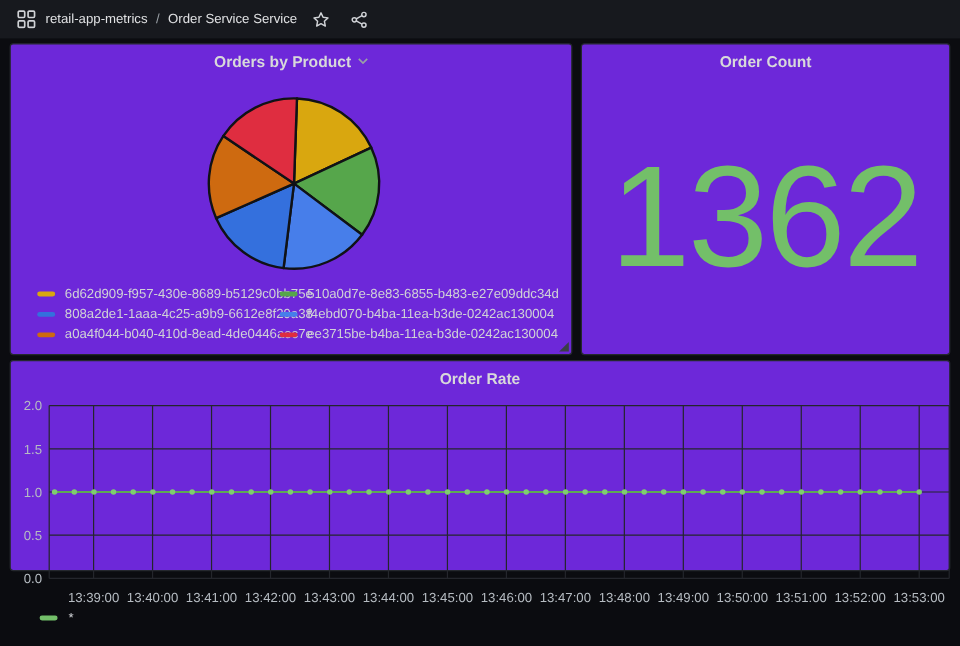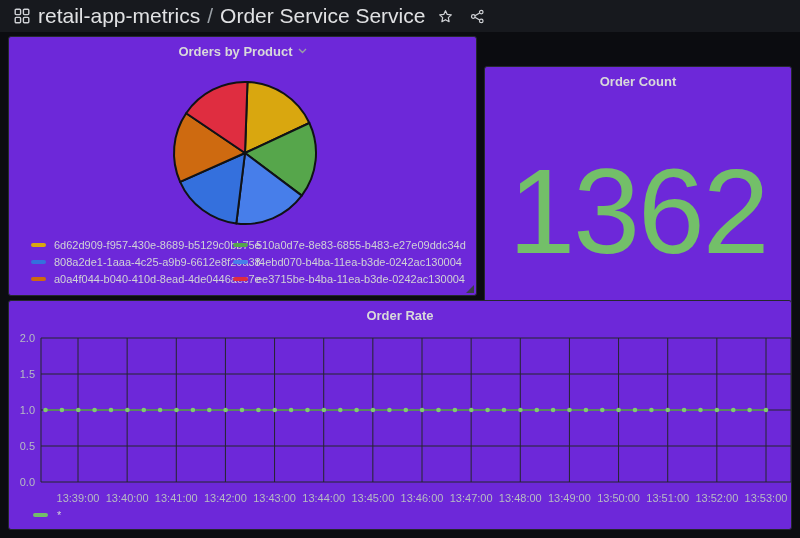--- a/index.html
+++ b/index.html
@@ -14,40 +14,40 @@
   .topbar {
     position: absolute; left: 0; top: 0; width: 800px; height: 32px;
     background: #17191e;
     display: flex; align-items: center;
     padding: 0 10px;
   }
   .topbar .icon-btn {
     display: flex; align-items: center; justify-content: center;
     width: 24px; height: 24px; cursor: pointer; flex: 0 0 auto;
   }
-  .breadcrumb { display: flex; align-items: center; margin-left: 4px; font-size: 21px; }
+  .breadcrumb { display: flex; align-items: center; margin-left: 4px; font-size: 11px; }
   .breadcrumb .crumb { color: #e0e1e3; cursor: pointer; }
   .breadcrumb .sep { color: #9aa0a6; margin: 0 7px; }
   .topbar .spacer8 { width: 8px; }
 
   .panel {
     position: absolute;
     background: #6d28d9;
     border: 1px solid #25282e;
     border-radius: 3px;
   }
   .panel-title {
     position: absolute; left: 0; top: 4px; width: 100%; height: 20px;
     display: flex; align-items: center; justify-content: center;
     font-size: 13px; font-weight: 700; color: #d8d9da;
     cursor: pointer; gap: 5px;
   }
   #panel-pie   { left: 8px;   top: 36px;  width: 469px; height: 260px; }
-  #panel-stat  { left: 484px; top: 36px;  width: 308px; height: 260px; margin-top: 30px; }
-  #panel-rate  { left: 8px;   top: 300px; width: 784px; height: 230px; }
+  #panel-stat  { left: 484px; top: 36px;  width: 308px; height: 260px; }
+  #panel-rate  { left: 8px;   top: 300px; width: 784px; height: 176px; }
 
   #pie-svg { position: absolute; left: 156px; top: 36px; }
   .pie-legend {
     position: absolute; left: 22px; top: 202px;
     display: grid; grid-template-columns: 202px 210px; row-gap: 5px;
   }
   .legend-item { display: flex; align-items: center; gap: 8px; height: 12px; cursor: pointer; }
   .legend-swatch { width: 15px; height: 4px; border-radius: 2px; flex: 0 0 auto; }
   .legend-label { font-size: 11px; color: #d0d2d6; white-space: nowrap; }
 

